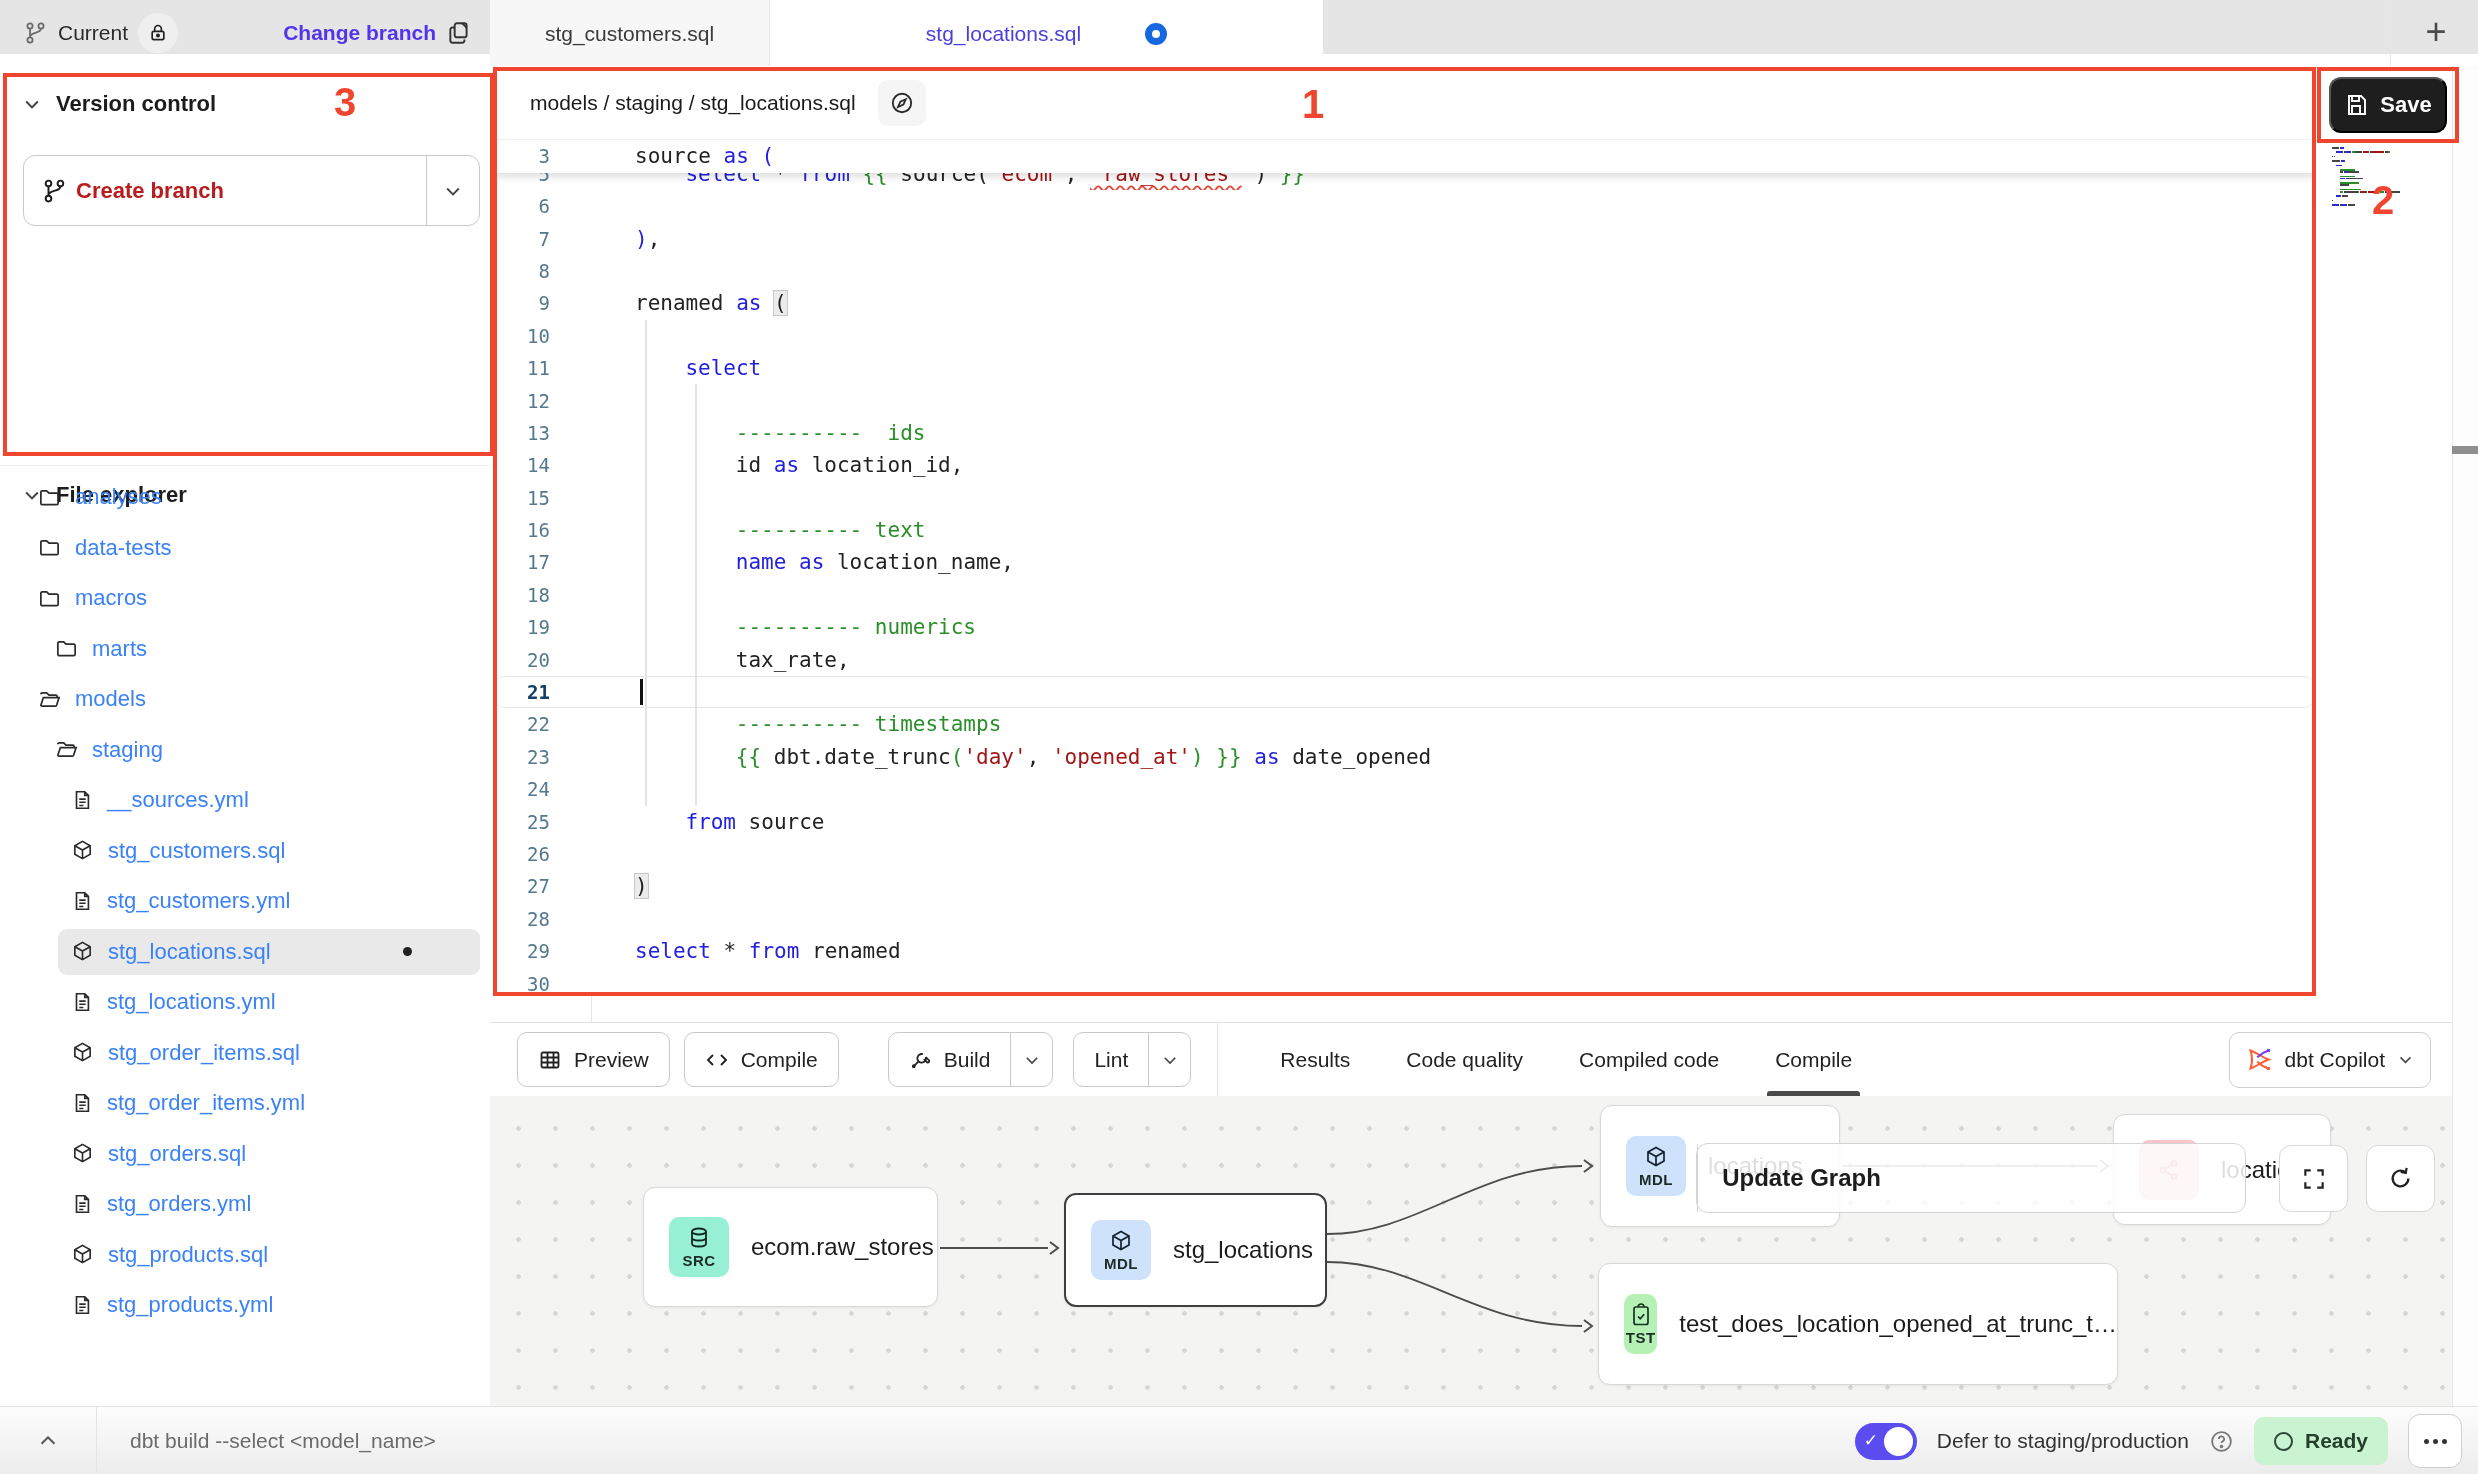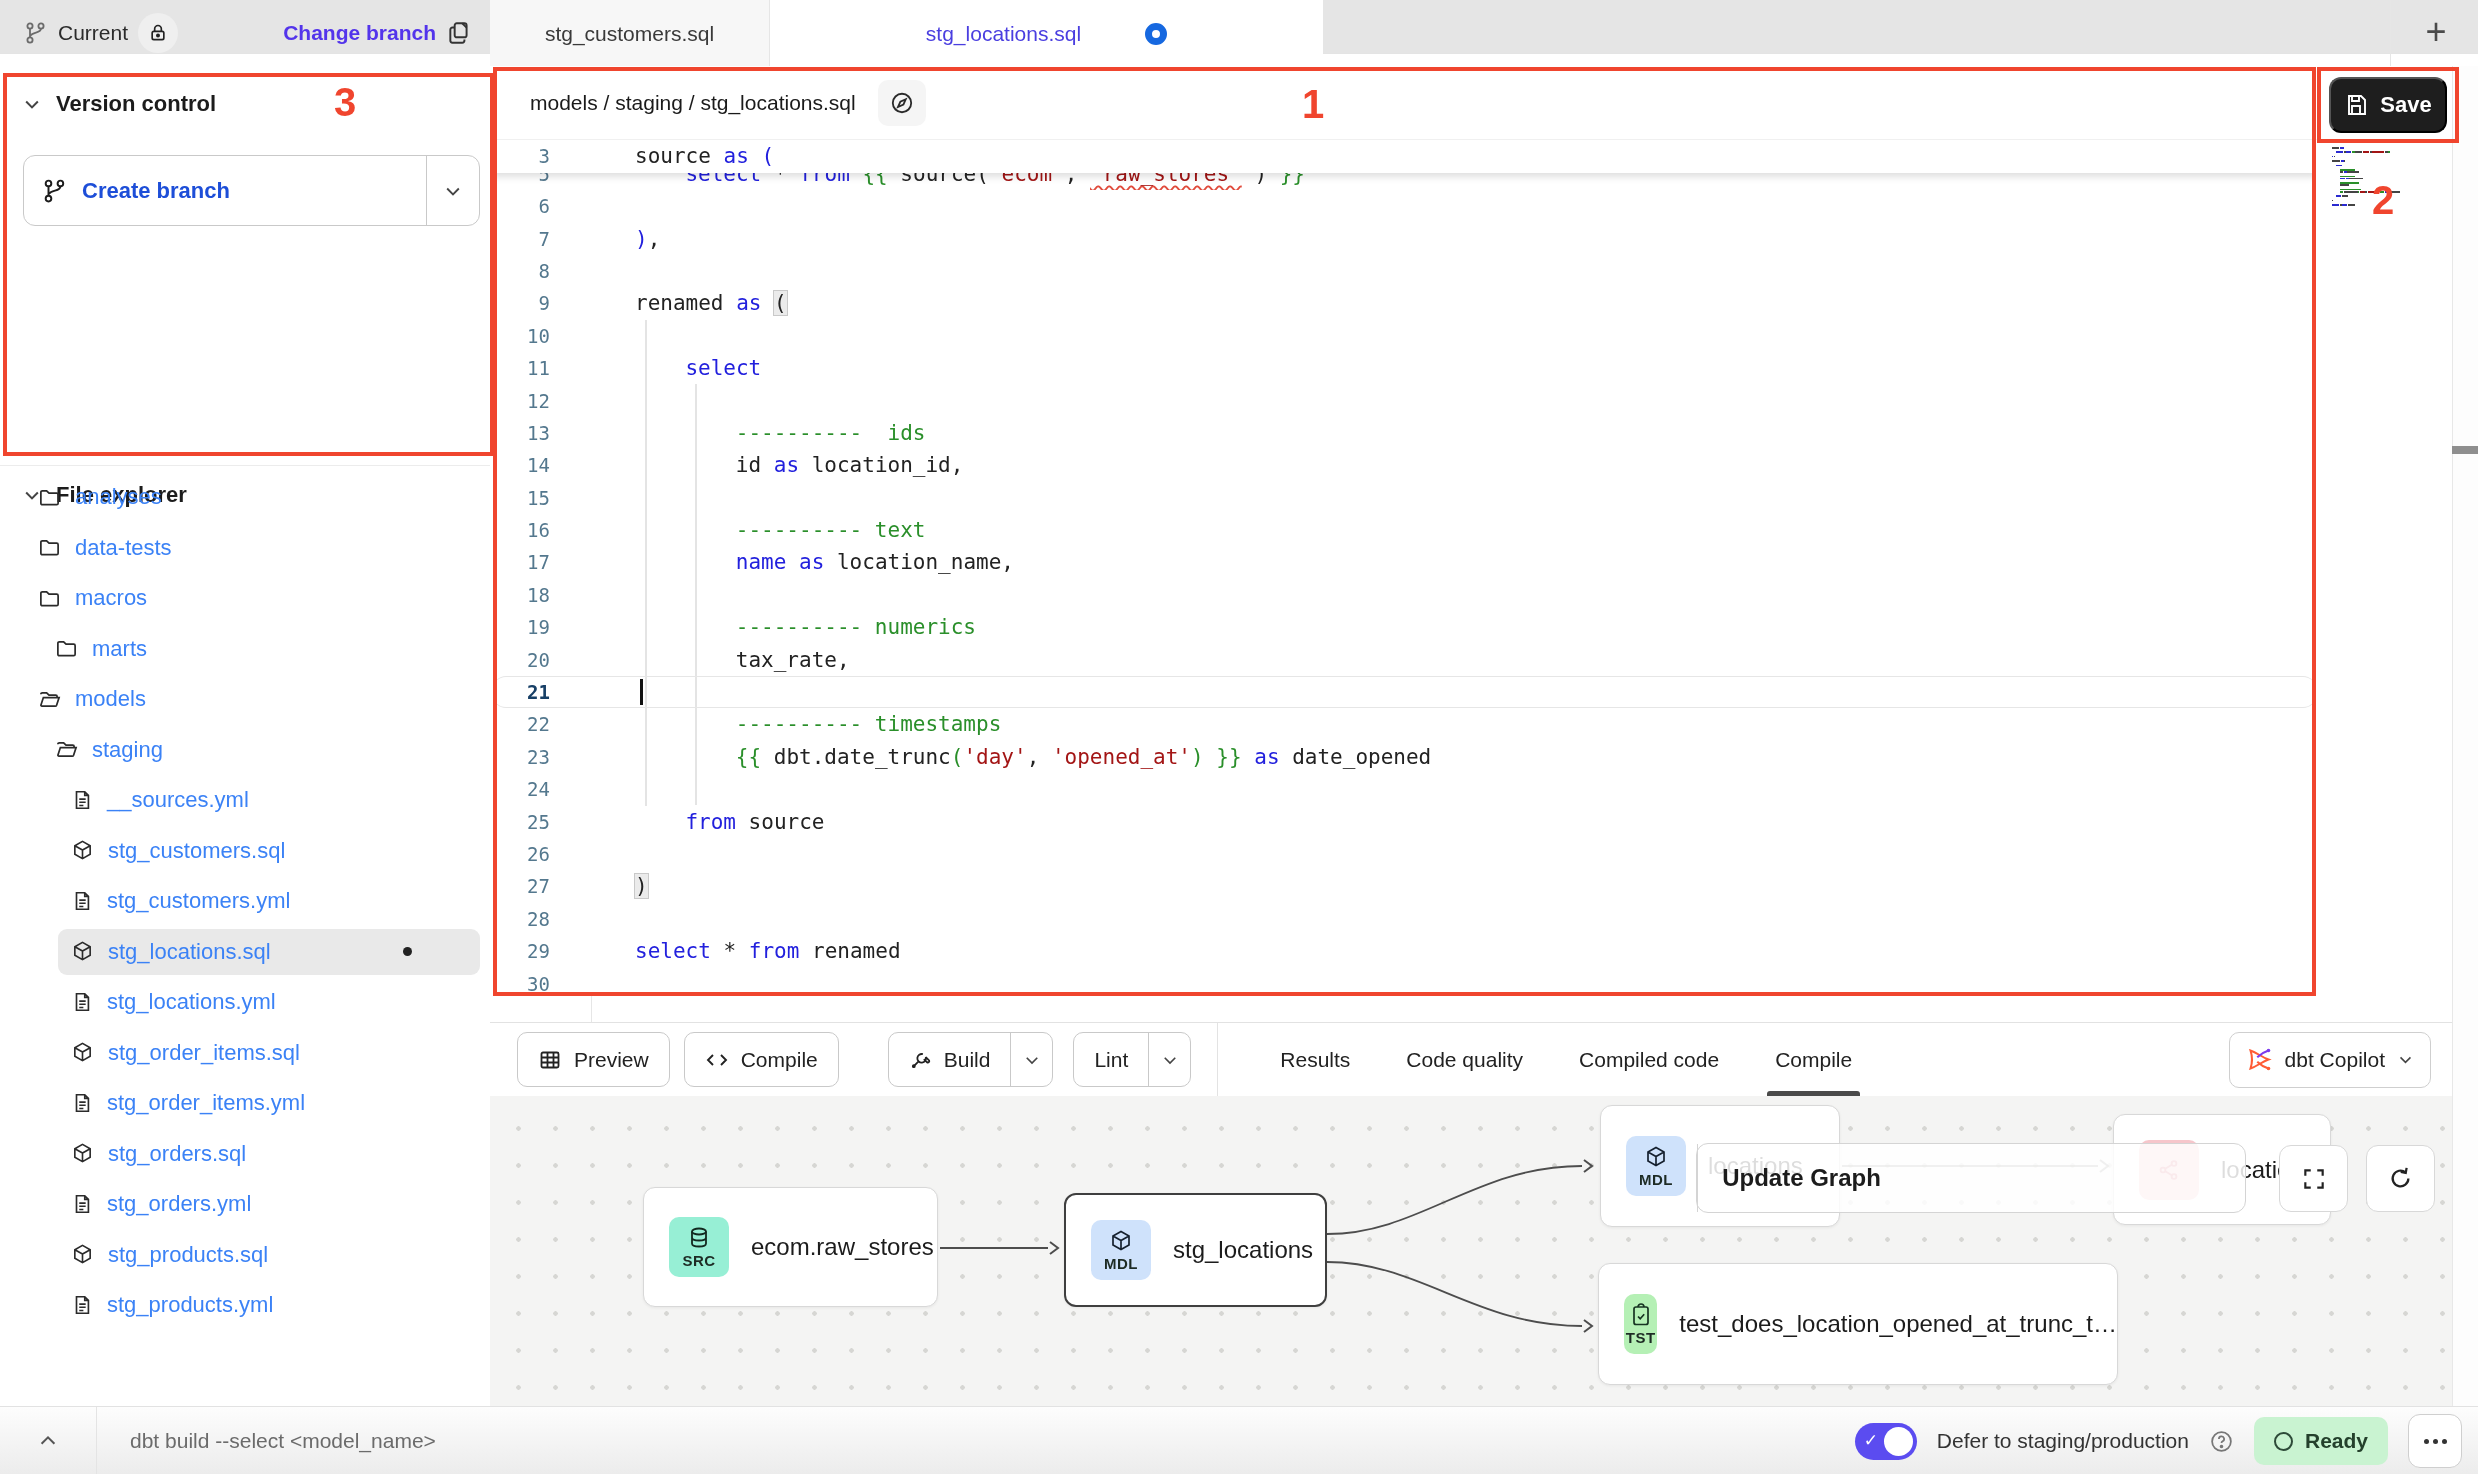--- a/index.html
+++ b/index.html
@@ -28,21 +28,21 @@
   
   #sidebar { position:absolute; left:0; top:66px; width:592px; height:1340px; background:#fff; border-right:1px solid #e6e6e6; }
   .section-head { position:absolute; left:0; display:flex; align-items:center; gap:14px; padding-left:22px; width:100%; }
   .section-title { font-size:22px; font-weight:700; color:#1c1c1c; }
   #vc-head { top:25px; }
   #fe-head { top:416px; }
   #fe-search { position:absolute; right:18px; top:-4px; cursor:pointer; }
   #sidebar-divider { position:absolute; left:0; top:399px; width:490px; height:1px; background:#ececec; }
 
   #create-branch { position:absolute; left:23px; top:89px; width:457px; height:71px; border:1.5px solid #c9c9c9; border-radius:12px; background:#fff; display:flex; align-items:center; cursor:pointer; }
-  #cb-main { flex:1; display:flex; align-items:center; gap:14px; padding-left:18px; font-size:22px; font-weight:600; color:#1d4ed8; }
+  #cb-main { flex:1; display:flex; align-items:center; gap:8px; padding-left:18px; font-size:22px; font-weight:600; color:#b91c1c; }
   #cb-split { width:53px; height:100%; border-left:1.5px solid #c9c9c9; display:flex; align-items:center; justify-content:center; }
 
   #tree { position:absolute; left:0; top:406px; width:490px; }
   .trow { position:relative; height:50.5px; display:flex; align-items:center; cursor:pointer; }
   .trow .bg { position:absolute; left:58px; right:10px; top:2px; bottom:2px; border-radius:9px; background:transparent; }
   .trow.sel .bg { background:#e9e9e9; }
   .trow .icon, .trow .lbl { position:relative; z-index:1; }
   .trow .lbl { font-size:22px; color:#3b82f6; margin-left:14px; }
   .trow .seldot { position:relative; z-index:1; width:9px; height:9px; border-radius:50%; background:#222; margin-left:auto; margin-right:78px; }
   .lv0 { padding-left:38px; } .lv1 { padding-left:55px; } .lv2 { padding-left:71px; }

